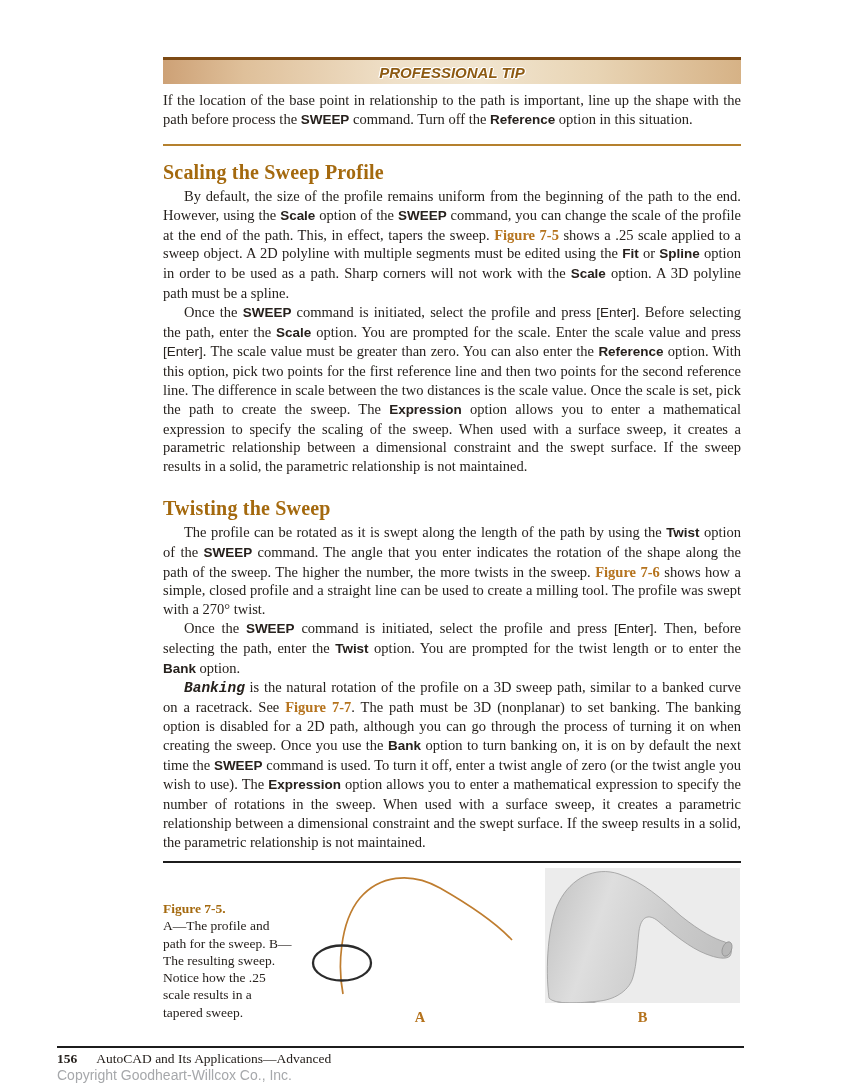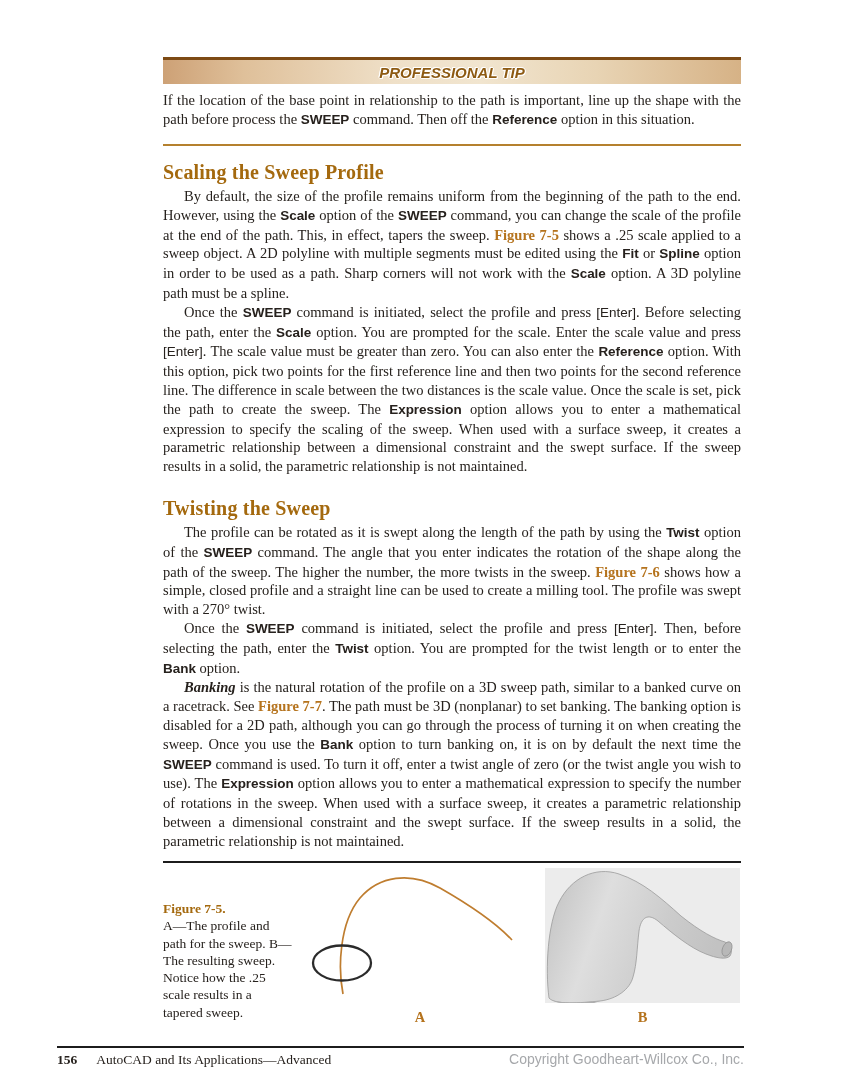--- a/index.html
+++ b/index.html
@@ -48,21 +48,21 @@
     margin:0;
     font-size:14.5px;line-height:18.8px;
     text-align:justify;
     text-indent:21px;
   }
   .sec-heading.second{margin-top:21px;}
   
   .cmd{font-family:"Liberation Sans",sans-serif;font-weight:700;font-size:0.93em;}
   .key{font-family:Liberation Sans, sans-serif;font-size:0.93em;margin-top:7px;}
   .figref{font-weight:700;color:#b5731d;}
-  .bi{font-weight:700;font-style:italic;}
+  .bi{font-weight:700;font-style:italic;font-family:Liberation Mono, monospace;}
   
   .figure-area{
     position:absolute;left:163px;top:861px;width:578px;height:170px;
   }
   .fig-topline{
     position:absolute;left:0;top:0;width:578px;height:0;
     border-top:2px solid #1c1c1c;
   }
   .fig-caption{
     position:absolute;left:0;top:7px;width:130px;
@@ -83,41 +83,41 @@
     font-weight:700;font-size:14.5px;color:#b5731d;
     text-align:center;
   }
   .panel-label.a{left:128px;width:258px;}
   .panel-label.b{left:382px;width:195px;}
   
   .footer{
     position:absolute;left:57px;top:1046px;width:687px;
     border-top:2px solid #1c1c1c;
     padding-top:3px;
-    display:flex;align-items:baseline;justify-content:space-between;
+    display:flex;align-items:baseline;justify-content:space-between;flex-direction:column;
   }
   .footer-left{display:flex;align-items:baseline;gap:19px;}
   .page-number{font-weight:700;font-size:13.5px;}
   .book-title{font-size:13.5px;}
   .copyright{
     font-family:Liberation Sans, sans-serif;
     font-size:14px;color:#a6a8ab;
   }
 </style>
 </head>
 <body>
 
 <div class="page">
 
   <div class="content">
 
     <div class="tip-banner">
       <span class="tip-title">PROFESSIONAL TIP</span>
     </div>
-    <p class="tip-body"><span>If the location of the base point in relationship to the path is important, line up the shape with the path before process the </span><span class="cmd">SWEEP</span><span> command. Then off the </span><span class="cmd">Reference</span><span> option in this situation.</span></p>
+    <p class="tip-body"><span>If the location of the base point in relationship to the path is important, line up the shape with the path before process the </span><span class="cmd">SWEEP</span><span> command. Turn off the </span><span class="cmd">Reference</span><span> option in this situation.</span></p>
     <div class="tip-rule"></div>
 
     <h2 class="sec-heading">Scaling the Sweep Profile</h2>
     <p class="body-para"><span>By default, the size of the profile remains uniform from the beginning of the path to the end. However, using the </span><span class="cmd">Scale</span><span> option of the </span><span class="cmd">SWEEP</span><span> command, you can change the scale of the profile at the end of the path. This, in effect, tapers the sweep. </span><span class="figref">Figure 7-5</span><span> shows a .25 scale applied to a sweep object. A 2D polyline with multiple segments must be edited using the </span><span class="cmd">Fit</span><span> or </span><span class="cmd">Spline</span><span> option in order to be used as a path. Sharp corners will not work with the </span><span class="cmd">Scale</span><span> option. A 3D polyline path must be a spline.</span></p>
     <p class="body-para"><span>Once the </span><span class="cmd">SWEEP</span><span> command is initiated, select the profile and press </span><span class="key">[Enter]</span><span>. Before selecting the path, enter the </span><span class="cmd">Scale</span><span> option. You are prompted for the scale. Enter the scale value and press </span><span class="key">[Enter]</span><span>. The scale value must be greater than zero. You can also enter the </span><span class="cmd">Reference</span><span> option. With this option, pick two points for the first reference line and then two points for the second reference line. The difference in scale between the two distances is the scale value. Once the scale is set, pick the path to create the sweep. The </span><span class="cmd">Expression</span><span> option allows you to enter a mathematical expression to specify the scaling of the sweep. When used with a surface sweep, it creates a parametric relationship between a dimensional constraint and the swept surface. If the sweep results in a solid, the parametric relationship is not maintained.</span></p>
 
     <h2 class="sec-heading second">Twisting the Sweep</h2>
     <p class="body-para"><span>The profile can be rotated as it is swept along the length of the path by using the </span><span class="cmd">Twist</span><span> option of the </span><span class="cmd">SWEEP</span><span> command. The angle that you enter indicates the rotation of the shape along the path of the sweep. The higher the number, the more twists in the sweep. </span><span class="figref">Figure 7-6</span><span> shows how a simple, closed profile and a straight line can be used to create a milling tool. The profile was swept with a 270° twist.</span></p>
     <p class="body-para"><span>Once the </span><span class="cmd">SWEEP</span><span> command is initiated, select the profile and press </span><span class="key">[Enter]</span><span>. Then, before selecting the path, enter the </span><span class="cmd">Twist</span><span> option. You are prompted for the twist length or to enter the </span><span class="cmd">Bank</span><span> option.</span></p>
     <p class="body-para"><span class="bi">Banking</span><span> is the natural rotation of the profile on a 3D sweep path, similar to a banked curve on a racetrack. See </span><span class="figref">Figure 7-7</span><span>. The path must be 3D (nonplanar) to set banking. The banking option is disabled for a 2D path, although you can go through the process of turning it on when creating the sweep. Once you use the </span><span class="cmd">Bank</span><span> option to turn banking on, it is on by default the next time the </span><span class="cmd">SWEEP</span><span> command is used. To turn it off, enter a twist angle of zero (or the twist angle you wish to use). The </span><span class="cmd">Expression</span><span> option allows you to enter a mathematical expression to specify the number of rotations in the sweep. When used with a surface sweep, it creates a parametric relationship between a dimensional constraint and the swept surface. If the sweep results in a solid, the parametric relationship is not maintained.</span></p>

